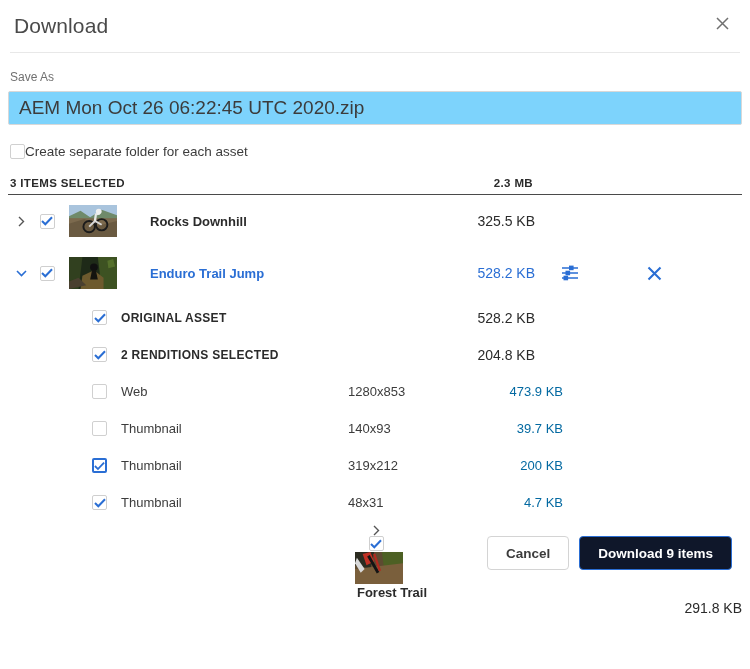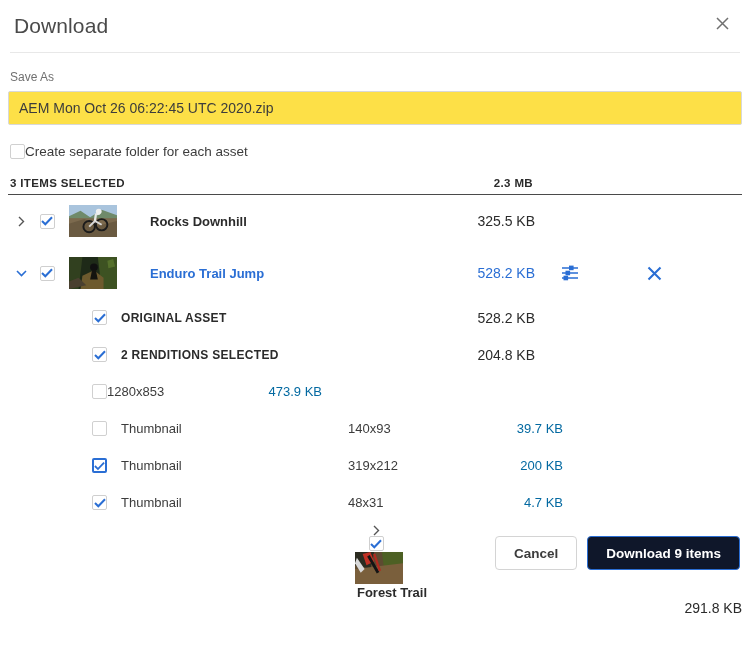--- a/index.html
+++ b/index.html
@@ -43,23 +43,23 @@
   .field-label {
     font-size: 12px; color: #707070;
     margin: 18px 0 7px 2px;
   }
   .savebox {
     height: 34px;
     border: 1px solid #d8d8d8;
     border-radius: 2px;
     display: flex; align-items: center;
     padding: 0 10px;
-    font-size: 14px;
+    font-size: 19px;
     color: #3c3c3c;
-    background: #fde047;
+    background: #7dd3fc;
     cursor: text;
   }
 
   
   .cb {
     width: 15px; height: 15px;
     border: 1px solid #d0d0d0;
     border-radius: 2px;
     background: #fff;
     display: inline-flex; align-items: center; justify-content: center;
@@ -181,21 +181,21 @@
     font-size: 13px;
     color: #0369a1;
     width: 105px;
     text-align: right;
     flex: none;
   }
 
   
   .footer {
     position: absolute;
-    right: 10px; bottom: 14px;
+    right: 18px; bottom: 14px;
     display: flex; align-items: center; gap: 10px;
   }
   .btn {
     height: 34px;
     border-radius: 4px;
     font-size: 13.5px;
     font-weight: bold;
     display: flex; align-items: center; justify-content: center;
     cursor: pointer;
     padding: 0 18px;
@@ -338,20 +338,21 @@
             <path d="M1 5 L4.3 8.3 L11 1.2" stroke="#2a6ed4" stroke-width="2" fill="none"></path>
           </svg>
       </span>
       <span class="slabel">2 RENDITIONS SELECTED</span>
       <span class="sizecol">204.8 KB</span>
       <span class="actions"></span>
     </div>
 
     <div class="rendrow">
       <span class="cb"></span>
+      <span class="rlabel">Web</span>
       <span class="rdim">1280x853</span>
       <span class="rsize">473.9 KB</span>
     </div>
 
     <div class="rendrow">
       <span class="cb"></span>
       <span class="rlabel">Thumbnail</span>
       <span class="rdim">140x93</span>
       <span class="rsize">39.7 KB</span>
     </div>

